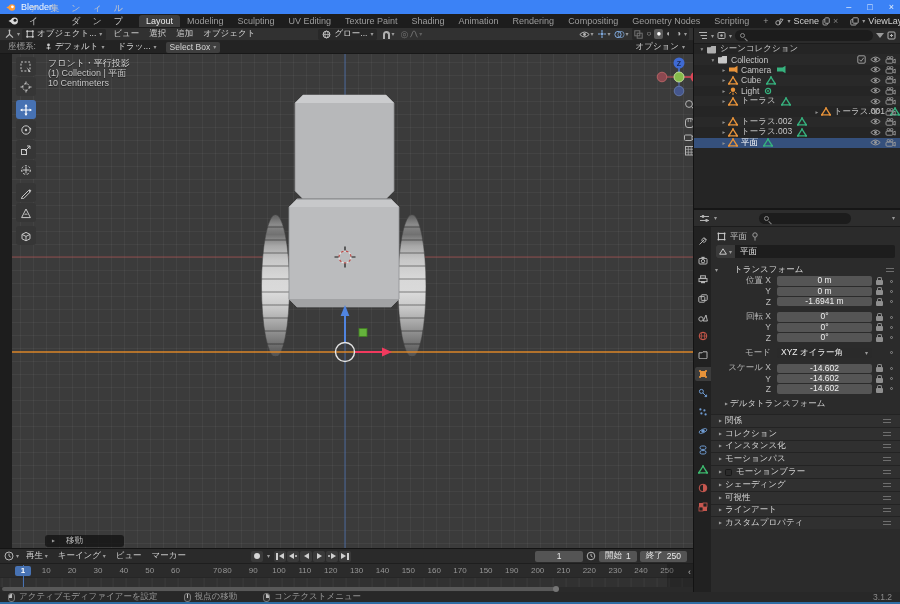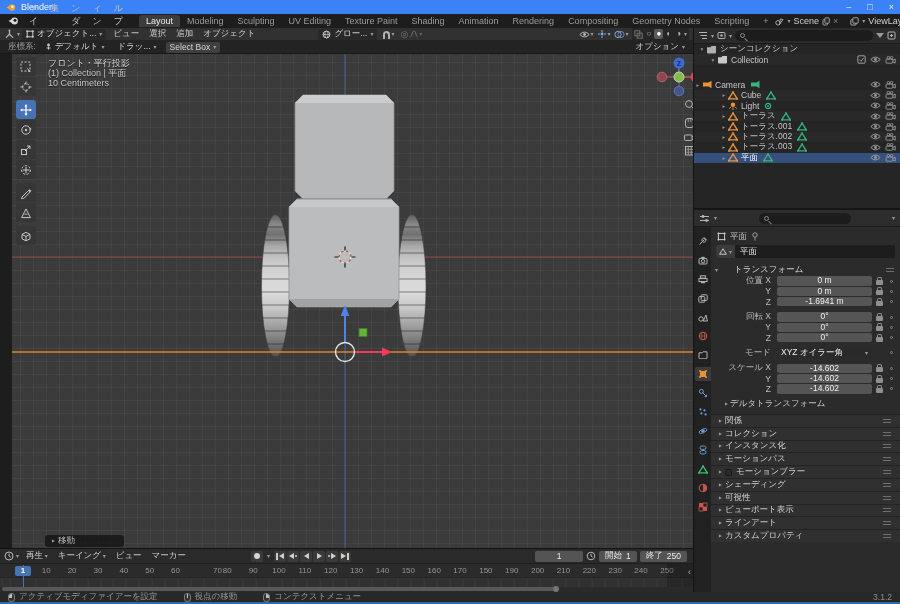--- a/index.html
+++ b/index.html
@@ -45,21 +45,21 @@
 .viewport{position:absolute;top:54px;left:12px;width:693px;height:576px;background:#3b3b3b;
   background-image:linear-gradient(rgba(255,255,255,.045) 1px,transparent 1px),linear-gradient(90deg,rgba(255,255,255,.045) 1px,transparent 1px);
   background-size:13px 13px;background-position:8px 8px;overflow:hidden}
 .vp-svg{position:absolute;inset:0}
 .toolbar{position:absolute;left:4px;top:3px;display:flex;flex-direction:column;gap:1px}
 .tool-btn{width:20px;height:19px;background:#363636;border-radius:3px;display:flex;align-items:center;justify-content:center}
 .tool-btn.active{background:#4772b3}
 .tgap{height:2px}
 .vp-text{position:absolute;left:36px;top:4px;line-height:10px;color:#d6d6d6;text-shadow:0 1px 1px rgba(0,0,0,.55)}
 .vp-text .sub{color:#c4c4c4}
-.op-box{position:absolute;left:33px;top:481px;width:79px;height:12px;background:rgba(22,22,22,.85);border-radius:3px;display:flex;align-items:center;gap:4px;padding:0 6px;color:#c5c5c5;font-size:8.5px}
+.op-box{position:absolute;left:33px;top:481px;width:79px;height:12px;background:rgba(22,22,22,.85);border-radius:3px;display:flex;align-items:center;gap:12px;padding:0 6px;color:#c5c5c5;font-size:8.5px}
 .collapse{position:absolute;right:3px;top:1px;color:#b5b5b5;font-size:9px}
 
 
 .right-col{position:absolute;left:693px;top:28px;width:207px;height:564px;border-left:1px solid #131313;font-size:8.5px}
 .outliner{height:180px;background:#252525;position:relative;overflow:hidden}
 .ol-header{height:16px;background:#2b2b2b;display:flex;align-items:center;gap:3px;padding:0 4px;border-bottom:1px solid #1c1c1c}
 .o-rows{position:absolute;top:16px;left:0;right:0}
 .o-row{height:10.4px;display:flex;align-items:center;position:relative;color:#c6c6c6;white-space:nowrap}
 .o-row:nth-child(even){background:rgba(255,255,255,.02)}
 .o-row.selected{background:#35507c;color:#fff}
@@ -573,21 +573,21 @@
               <span class="o-ico">
                 <svg width="11" height="8" viewBox="0 0 11 8">
                   <circle cx="3.4" cy="1.7" r="1.3" fill="none" stroke="#9c9c9c" stroke-width=".9"></circle>
                   <circle cx="6.6" cy="1.7" r="1.3" fill="none" stroke="#9c9c9c" stroke-width=".9"></circle>
                   <rect x="1" y="3.1" width="6.8" height="4.1" rx="1" fill="none" stroke="#9c9c9c" stroke-width=".9"></rect>
                   <path d="M7.8 4.4l2.4-1.3v4L7.8 5.9" fill="none" stroke="#9c9c9c" stroke-width=".9"></path>
                 </svg>
               </span>
             </span>
           </div>
-          <div class="o-row" style=" margin-top: 15px;">
+          <div class="o-row" style="padding-left: 26px;">
             <span class="o-arrow">▸</span>
             <span class="o-ico">
               <svg width="10" height="9" viewBox="0 0 10 9">
                 <path d="M1 2.6h5.6l2.9-1.9v7.6L6.6 6.4H1Z" fill="#e8933a"></path>
               </svg>
             </span>
             <span class="o-label">Camera</span>
             <span class="o-badge">
               <svg width="10" height="9" viewBox="0 0 10 9">
                 <path d="M1 2.6h5.6l2.9-1.9v7.6L6.6 6.4H1Z" fill="#36b27e"></path>
@@ -707,21 +707,21 @@
               <span class="o-ico">
                 <svg width="11" height="8" viewBox="0 0 11 8">
                   <circle cx="3.4" cy="1.7" r="1.3" fill="none" stroke="#9c9c9c" stroke-width=".9"></circle>
                   <circle cx="6.6" cy="1.7" r="1.3" fill="none" stroke="#9c9c9c" stroke-width=".9"></circle>
                   <rect x="1" y="3.1" width="6.8" height="4.1" rx="1" fill="none" stroke="#9c9c9c" stroke-width=".9"></rect>
                   <path d="M7.8 4.4l2.4-1.3v4L7.8 5.9" fill="none" stroke="#9c9c9c" stroke-width=".9"></path>
                 </svg>
               </span>
             </span>
           </div>
-          <div class="o-row" style="padding-left: 26px;">
+          <div class="o-row" style="padding-left: 26px; justify-content: flex-end;">
             <span class="o-arrow">▸</span>
             <span class="o-ico">
               <svg width="10" height="9" viewBox="0 0 10 9">
                 <path d="M5 1.2 L9.2 7.8 H0.8Z" fill="none" stroke="#e8933a" stroke-width="1.3"></path>
                 <circle cx="5" cy="1.2" r="1" fill="#e8933a"></circle>
                 <circle cx="9" cy="7.8" r="1" fill="#e8933a"></circle>
                 <circle cx="1" cy="7.8" r="1" fill="#e8933a"></circle>
               </svg>
             </span>
             <span class="o-label">トーラス.001</span>
@@ -1157,25 +1157,20 @@
                 <span class="grip"></span>
               </div>
               <div class="c-panel">
                 <span class="chev" style="display: inline-block; transform: rotate(-90deg);">▾</span>
                 <span>シェーディング</span>
                 <span class="grip"></span>
               </div>
               <div class="c-panel">
                 <span class="chev" style="display: inline-block; transform: rotate(-90deg);">▾</span>
                 <span>可視性</span>
-                <span class="grip"></span>
-              </div>
-              <div class="c-panel">
-                <span class="chev" style="display: inline-block; transform: rotate(-90deg);">▾</span>
-                <span>ビューポート表示</span>
                 <span class="grip"></span>
               </div>
               <div class="c-panel">
                 <span class="chev" style="display: inline-block; transform: rotate(-90deg);">▾</span>
                 <span>ラインアート</span>
                 <span class="grip"></span>
               </div>
               <div class="c-panel">
                 <span class="chev" style="display: inline-block; transform: rotate(-90deg);">▾</span>
                 <span>カスタムプロパティ</span>

